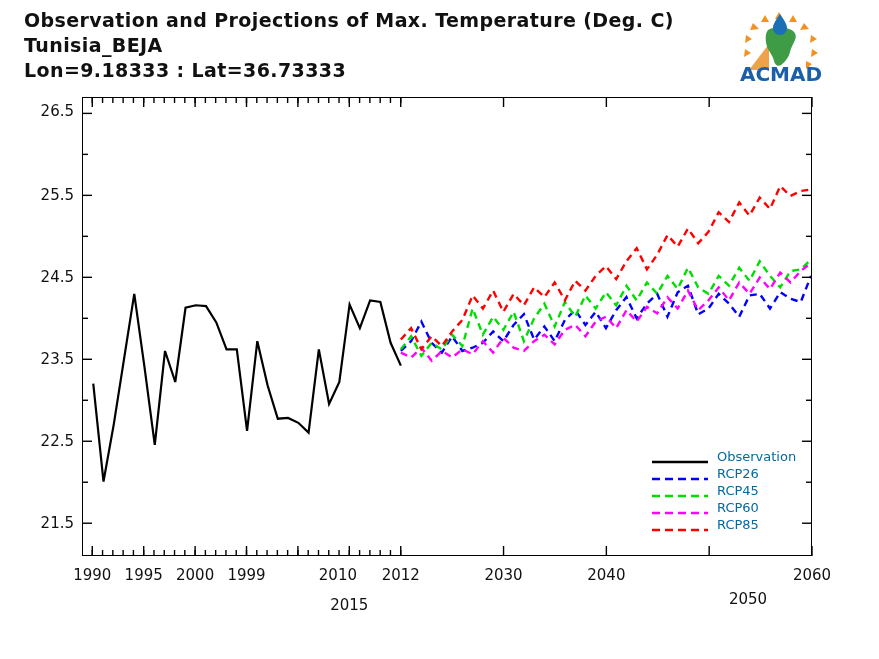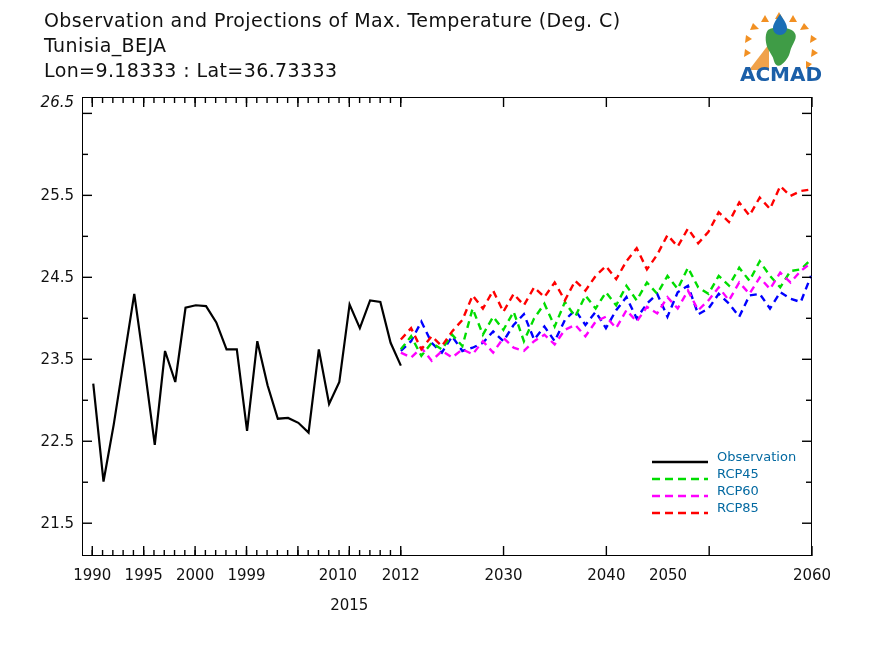--- a/index.html
+++ b/index.html
@@ -1,20 +1,20 @@
 <!DOCTYPE html>
 <html><head>
 <meta charset="utf-8">
 <style>
   html,body{margin:0;padding:0;background:#ffffff;}
   body{width:879px;height:659px;position:relative;overflow:hidden;
        font-family:"DejaVu Sans",sans-serif;}
   #root{position:absolute;inset:0;}
 
-  .title-block{position:absolute;left:44px;top:8px;}
+  .title-block{position:absolute;left:24px;top:8px;font-weight:bold;}
   .title-line{font-family:"DejaVu Sans",sans-serif;font-size:19px;
       color:#111;letter-spacing:.4px;line-height:25px;white-space:nowrap;}
 
   .logo{position:absolute;left:735px;top:8px;width:92px;height:76px;}
 
   .plot{position:absolute;left:82px;top:97px;width:730px;height:459px;
         box-sizing:border-box;border:1.5px solid #000;background:#fff;}
   svg.layer{position:absolute;left:0;top:0;width:100%;height:100%;overflow:visible;}
 
   .annot{position:absolute;left:104px;top:108px;width:420px;}
@@ -191,45 +191,51 @@
       <line x1="400.7323943661972" y1="556" x2="400.7323943661972" y2="550" stroke="#000" stroke-width="1.4"></line>
       <line x1="400.7323943661972" y1="97" x2="400.7323943661972" y2="103" stroke="#000" stroke-width="1.4"></line>
     </svg>
 
   <div class="ylabels" id="ylabels">
       <div class="ytick-lbl" style="top: 523.214px; text-align: center;">21.5</div>
       <div class="ytick-lbl" style="top: 441.25px;">22.5</div>
       <div class="ytick-lbl" style="top: 359.286px;">23.5</div>
       <div class="ytick-lbl" style="top: 277.321px;">24.5</div>
       <div class="ytick-lbl" style="top: 195.357px;">25.5</div>
-      <div class="ytick-lbl" style="top: 102px; font-style: italic;">26.5</div>
+      <div class="ytick-lbl" style="top: 111px;">26.5</div>
     </div>
   <div class="xlabels" id="xlabels">
       <div class="xtick-lbl" style="left: 92.2817px;">1990</div>
       <div class="xtick-lbl" style="left: 143.69px;">1995</div>
       <div class="xtick-lbl" style="left: 195.099px;">2000</div>
       <div class="xtick-lbl" style="left: 246.507px;">1999</div>
       <div class="xtick-lbl" style="left: 297.915px; margin-left: 40px;">2010</div>
       <div class="xtick-lbl" style="left: 349.324px; margin-top: 30px;">2015</div>
       <div class="xtick-lbl" style="left: 400.732px;">2012</div>
       <div class="xtick-lbl" style="left: 503.549px;">2030</div>
       <div class="xtick-lbl" style="left: 606.366px;">2040</div>
-      <div class="xtick-lbl" style="left: 668px;">2050</div>
+      <div class="xtick-lbl" style="left: 748px; margin-top: 24px;">2050</div>
       <div class="xtick-lbl" style="left: 812px;">2060</div>
     </div>
 
   <div class="legend" id="legend">
       <div class="lg-row">
         <div class="lg-swatch"><svg width="56" height="10" viewBox="0 0 56 10">
             <line x1="0" y1="5" x2="56" y2="5" stroke="#000000" stroke-width="2.4"></line>
           </svg></div>
         <span class="lg-label">Observation</span>
       </div>
       <div class="lg-row">
         <div class="lg-swatch"><svg width="56" height="10" viewBox="0 0 56 10">
+            <line x1="0" y1="5" x2="56" y2="5" stroke="#0000ff" stroke-width="2.4" stroke-dasharray="8,5"></line>
+          </svg></div>
+        <span class="lg-label">RCP26</span>
+      </div>
+      <div class="lg-row">
+        <div class="lg-swatch"><svg width="56" height="10" viewBox="0 0 56 10">
             <line x1="0" y1="5" x2="56" y2="5" stroke="#00dd00" stroke-width="2.4" stroke-dasharray="8,5"></line>
           </svg></div>
         <span class="lg-label">RCP45</span>
       </div>
       <div class="lg-row">
         <div class="lg-swatch"><svg width="56" height="10" viewBox="0 0 56 10">
             <line x1="0" y1="5" x2="56" y2="5" stroke="#ff00ff" stroke-width="2.4" stroke-dasharray="8,5"></line>
           </svg></div>
         <span class="lg-label">RCP60</span>
       </div>

